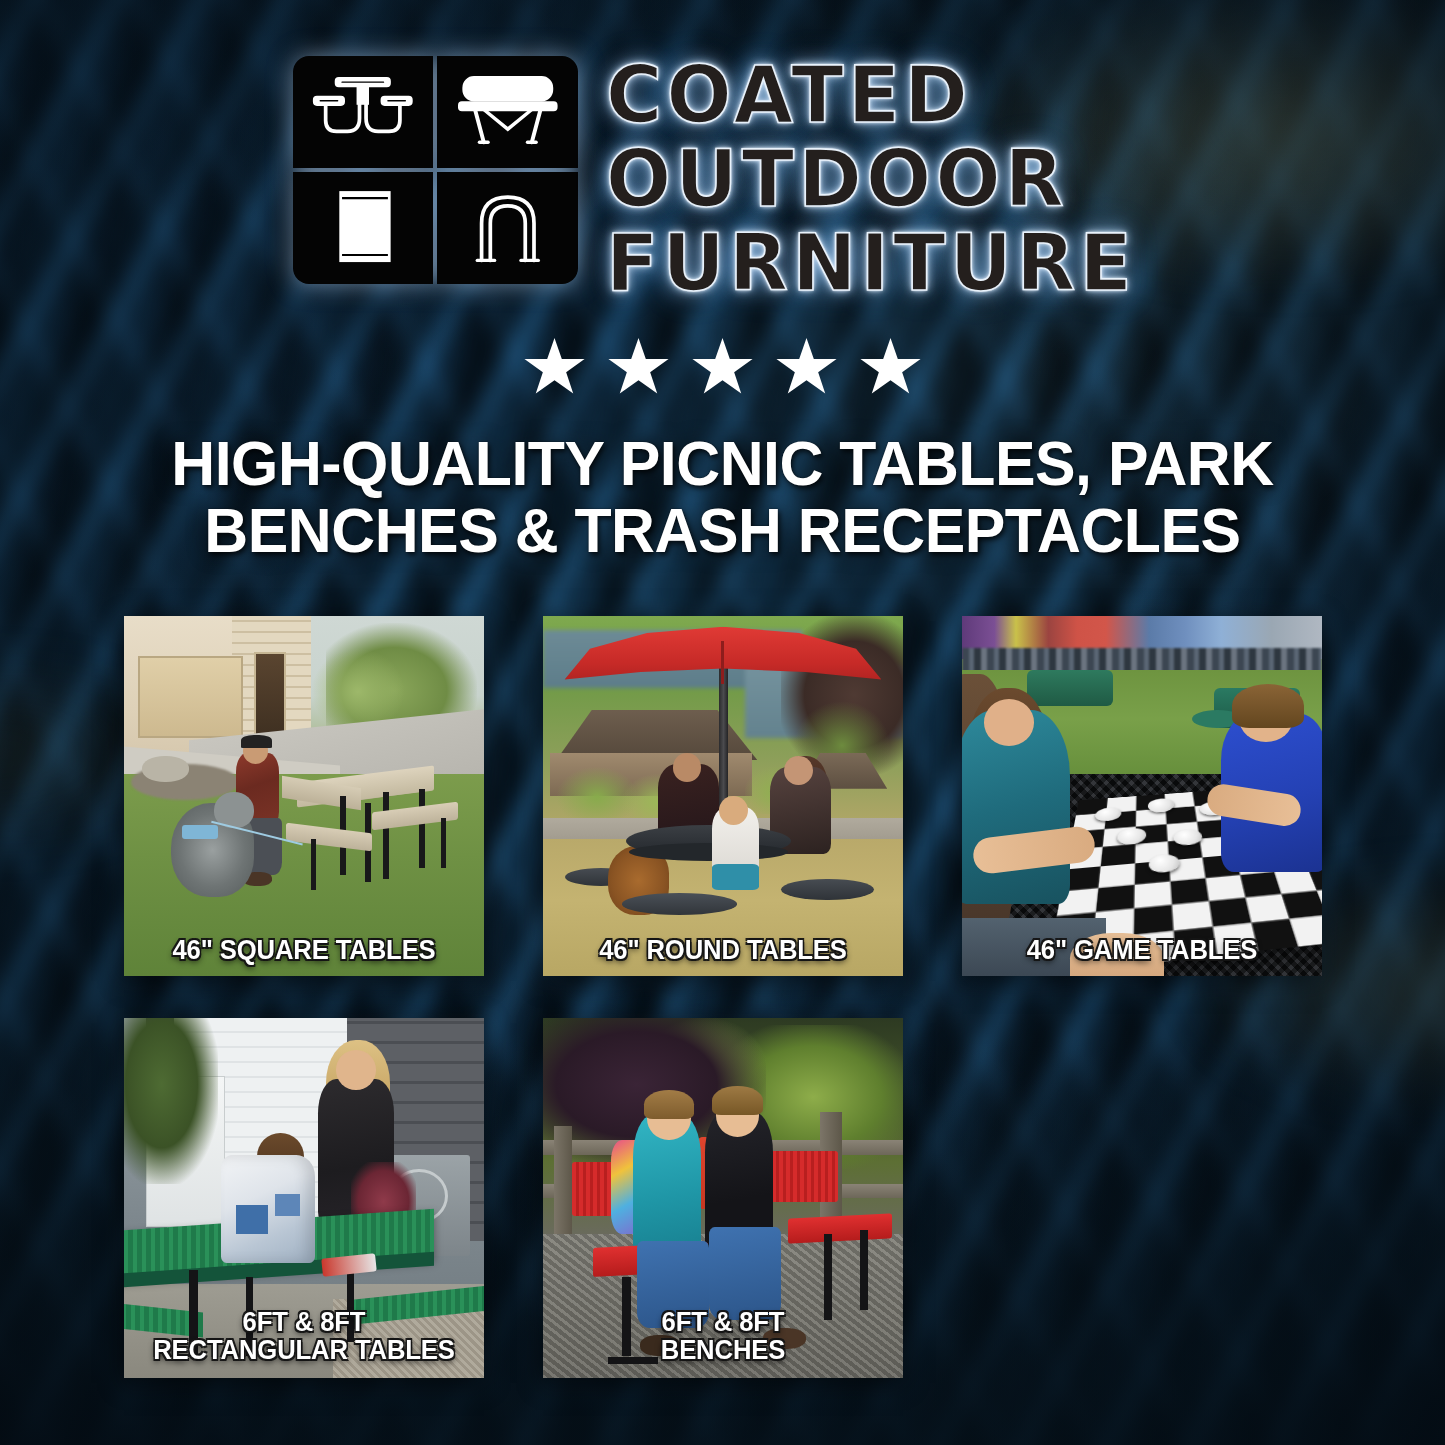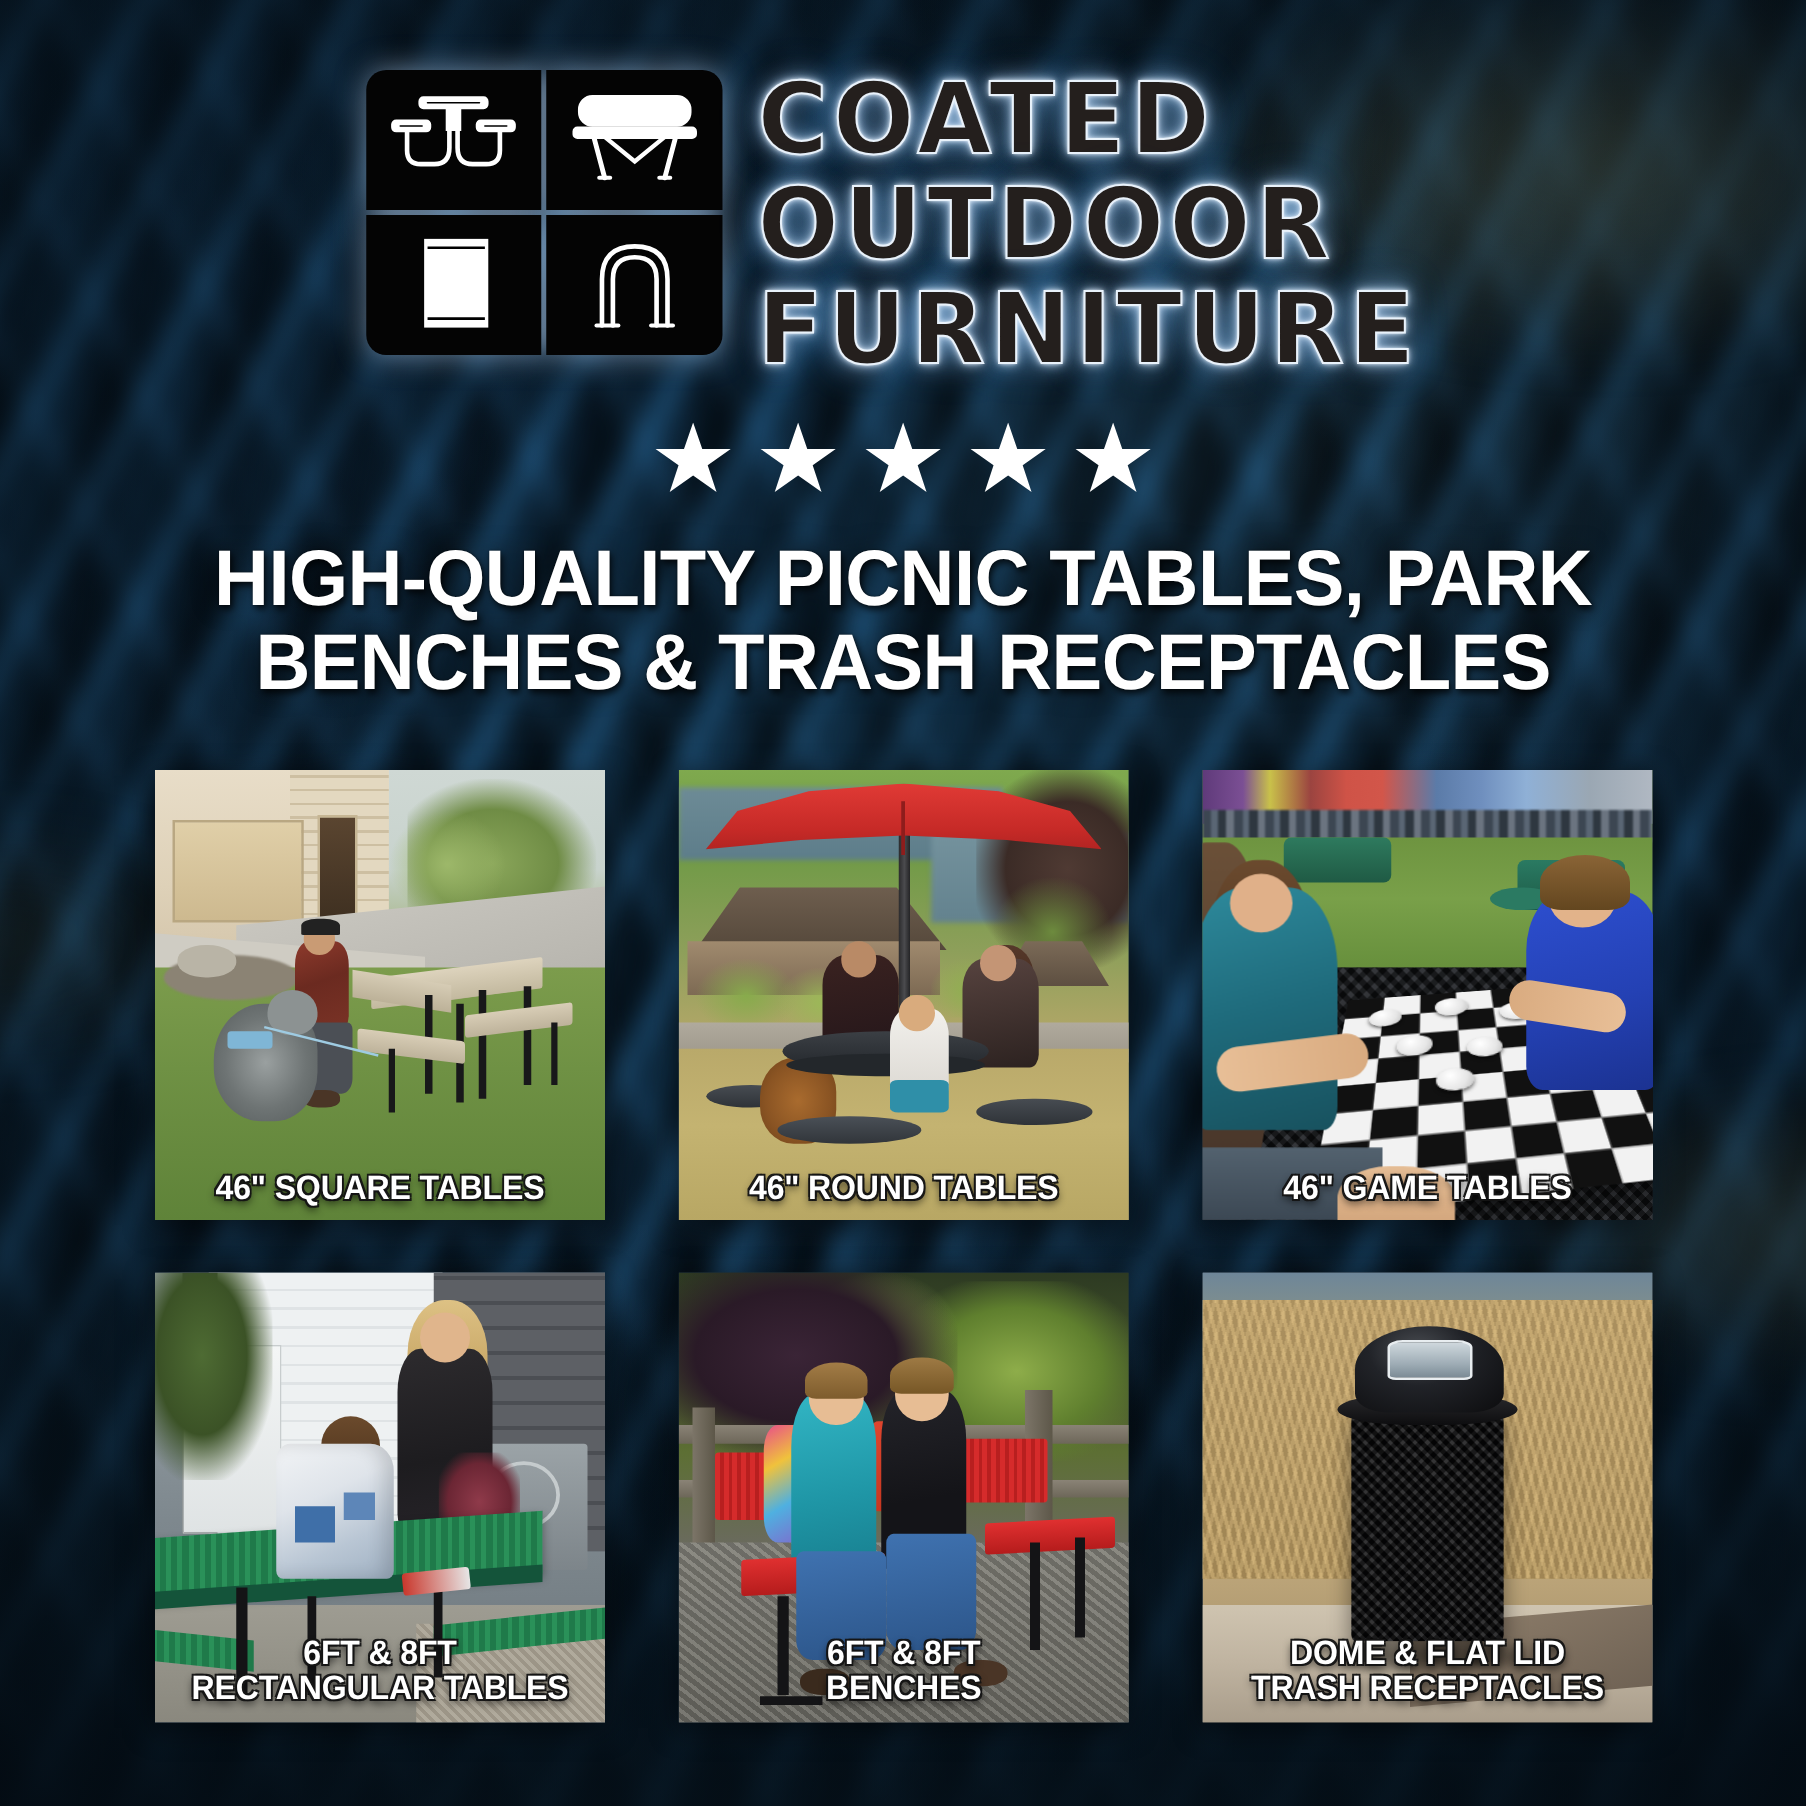--- a/index.html
+++ b/index.html
@@ -763,34 +763,16 @@
           <div class="shape t5-leg" style="left:18%;bottom:4%;width:14%;height:7px;"></div>
           <div class="shape t5-shoe1"></div>
             <div class="shape t5-shoe2"></div>
         </div>
         <div class="caption two-line">
           <span class="cap-line">6FT &amp; 8FT</span>
           <span class="cap-line">BENCHES</span>
         </div>
       </div>
 
-      <div class="tile">
-        <div class="photo">
-          <div class="sky t6-bg"></div>
-          <div class="shape t6-sky"></div>
-          <div class="shape t6-grass-bg"></div>
-          <div class="shape t6-path"></div>
-            <div class="shape t6-path2"></div>
-          <div class="shape t6-shadow"></div>
-          <div class="shape t6-body"></div>
-          <div class="shape t6-rim"></div>
-          <div class="shape t6-dome"></div>
-          <div class="shape t6-opening"></div>
-        </div>
-        <div class="caption two-line">
-          <span class="cap-line">DOME &amp; FLAT LID</span>
-          <span class="cap-line">TRASH RECEPTACLES</span>
-        </div>
-      </div>
 
     </div>
   </div>
 </div>
 
 </body></html>

